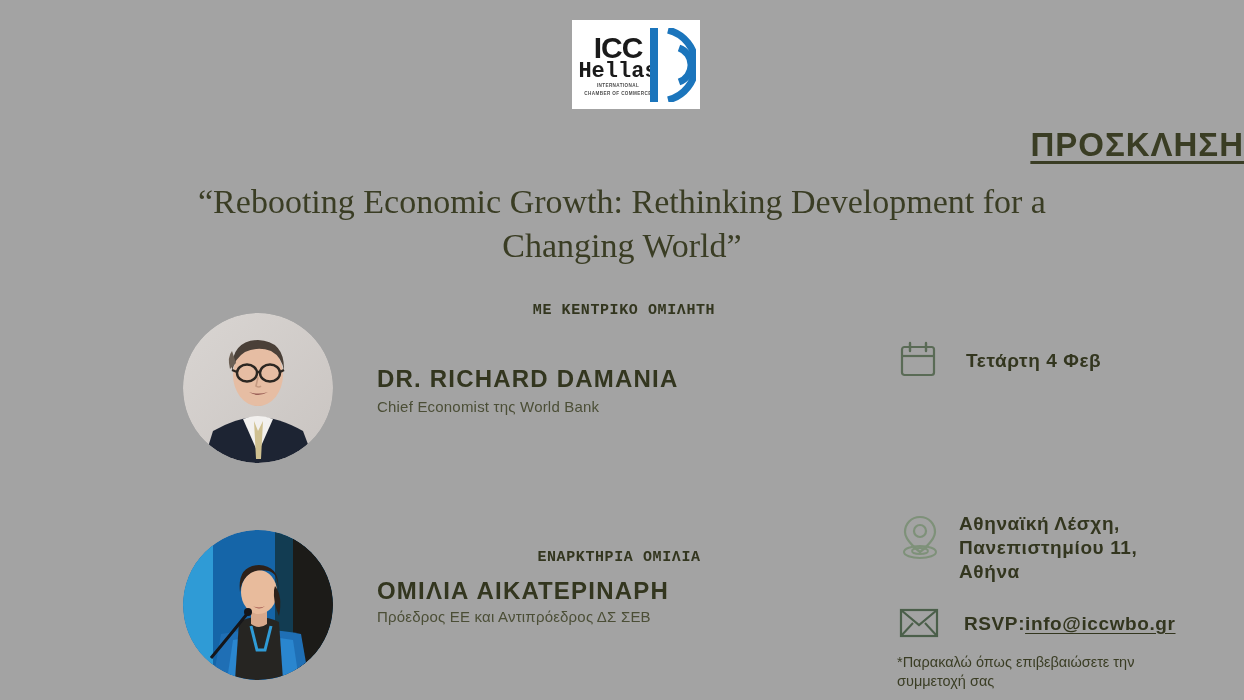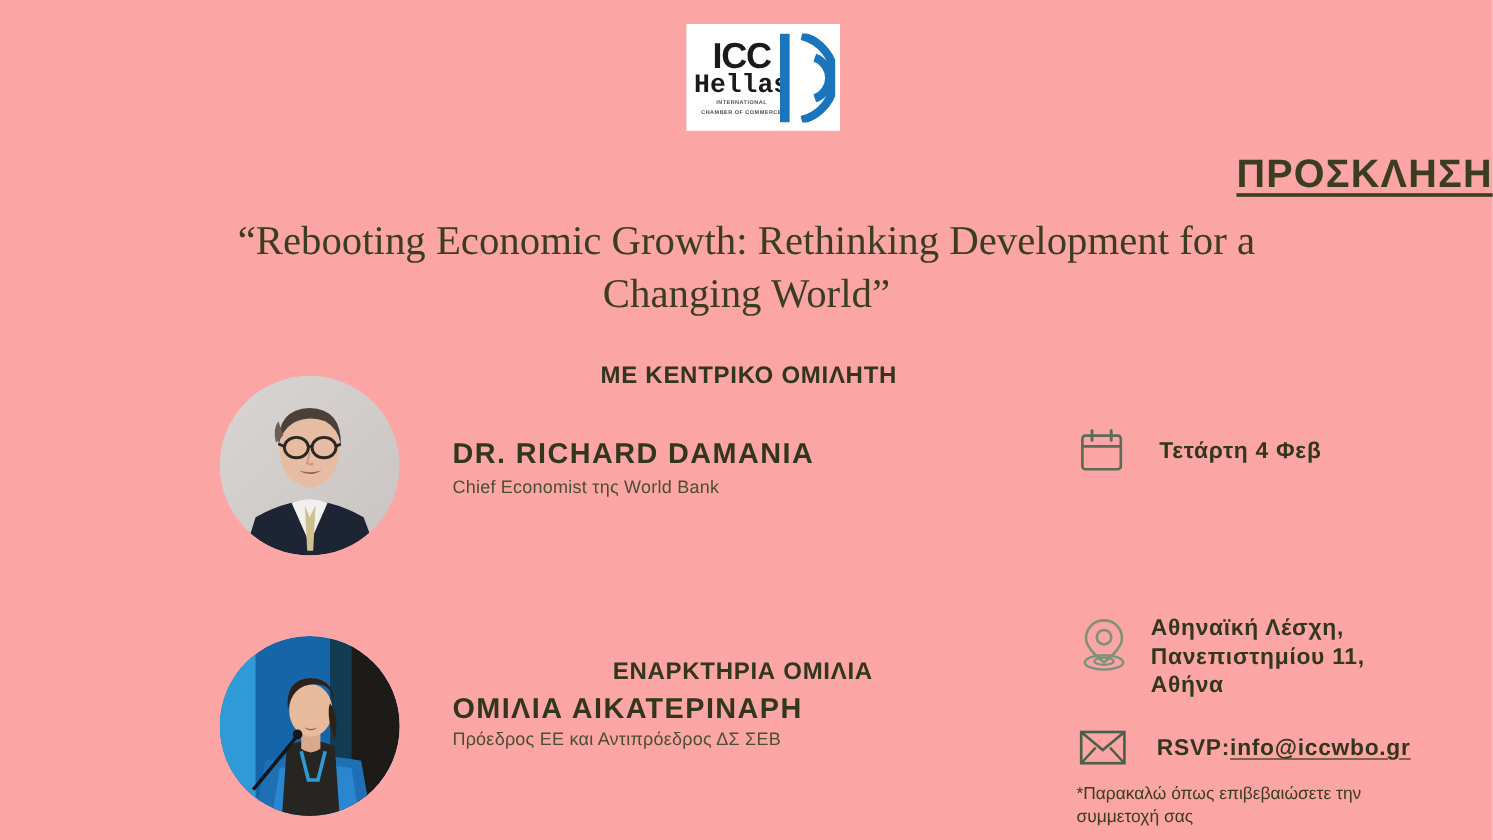--- a/index.html
+++ b/index.html
@@ -13,21 +13,21 @@
     font-family: "Liberation Sans", sans-serif;
     overflow: hidden;
     position: relative;
     color: #3a3d24;
   }
 
   .poster {
     position: relative;
     width: 1244px;
     height: 700px;
-    background: #fca5a5;
+    background: #a3a3a3;
   }
 
   
   .logo-wrap {
     position: absolute;
     left: 572px;
     top: 20px;
     width: 128px;
     height: 89px;
     background: #ffffff;
@@ -103,23 +103,23 @@
     text-align: center;
     font-family: "Liberation Serif", serif;
     font-size: 34px;
     line-height: 44px;
     color: #3a3d24;
   }
 
   
   .section-label {
     position: absolute;
-    font-family: Liberation Sans, sans-serif;
-    font-weight: bold;
-    font-size: 20px;
+    font-family: Liberation Mono, monospace;
+    font-weight: bold;
+    font-size: 15px;
     letter-spacing: 0.6px;
     color: #33361f;
   }
   .label-keynote { left: 360px; top: 302px; width: 528px; text-align: center; }
   .label-opening { left: 360px; top: 508px; width: 518px; text-align: center; margin-top: 41px; }
 
   
   .photo {
     position: absolute;
     width: 150px;
@@ -165,21 +165,21 @@
   }
   .detail-text {
     font-family: "Liberation Sans", sans-serif;
     font-weight: bold;
     font-size: 19px;
     line-height: 24px;
     letter-spacing: 0.6px;
     color: #33361f;
     white-space: pre-line;
   }
-  .row-date { left: 898px; top: 357px; }
+  .row-date { left: 898px; top: 341px; }
   .row-date .detail-text { padding-left: 24px; padding-top: 8px; }
   .row-time { left: 898px; top: 430px; }
   .row-time .detail-text { padding-left: 20px; padding-top: 8px; }
   .row-place { left: 898px; top: 512px; }
   .row-place .detail-text { padding-left: 17px; padding-top: 0px; }
   .row-rsvp { left: 898px; top: 606px; }
   .row-rsvp .detail-text { padding-left: 22px; padding-top: 6px; }
 
   .rsvp-link {
     text-underline-offset: 3px;

